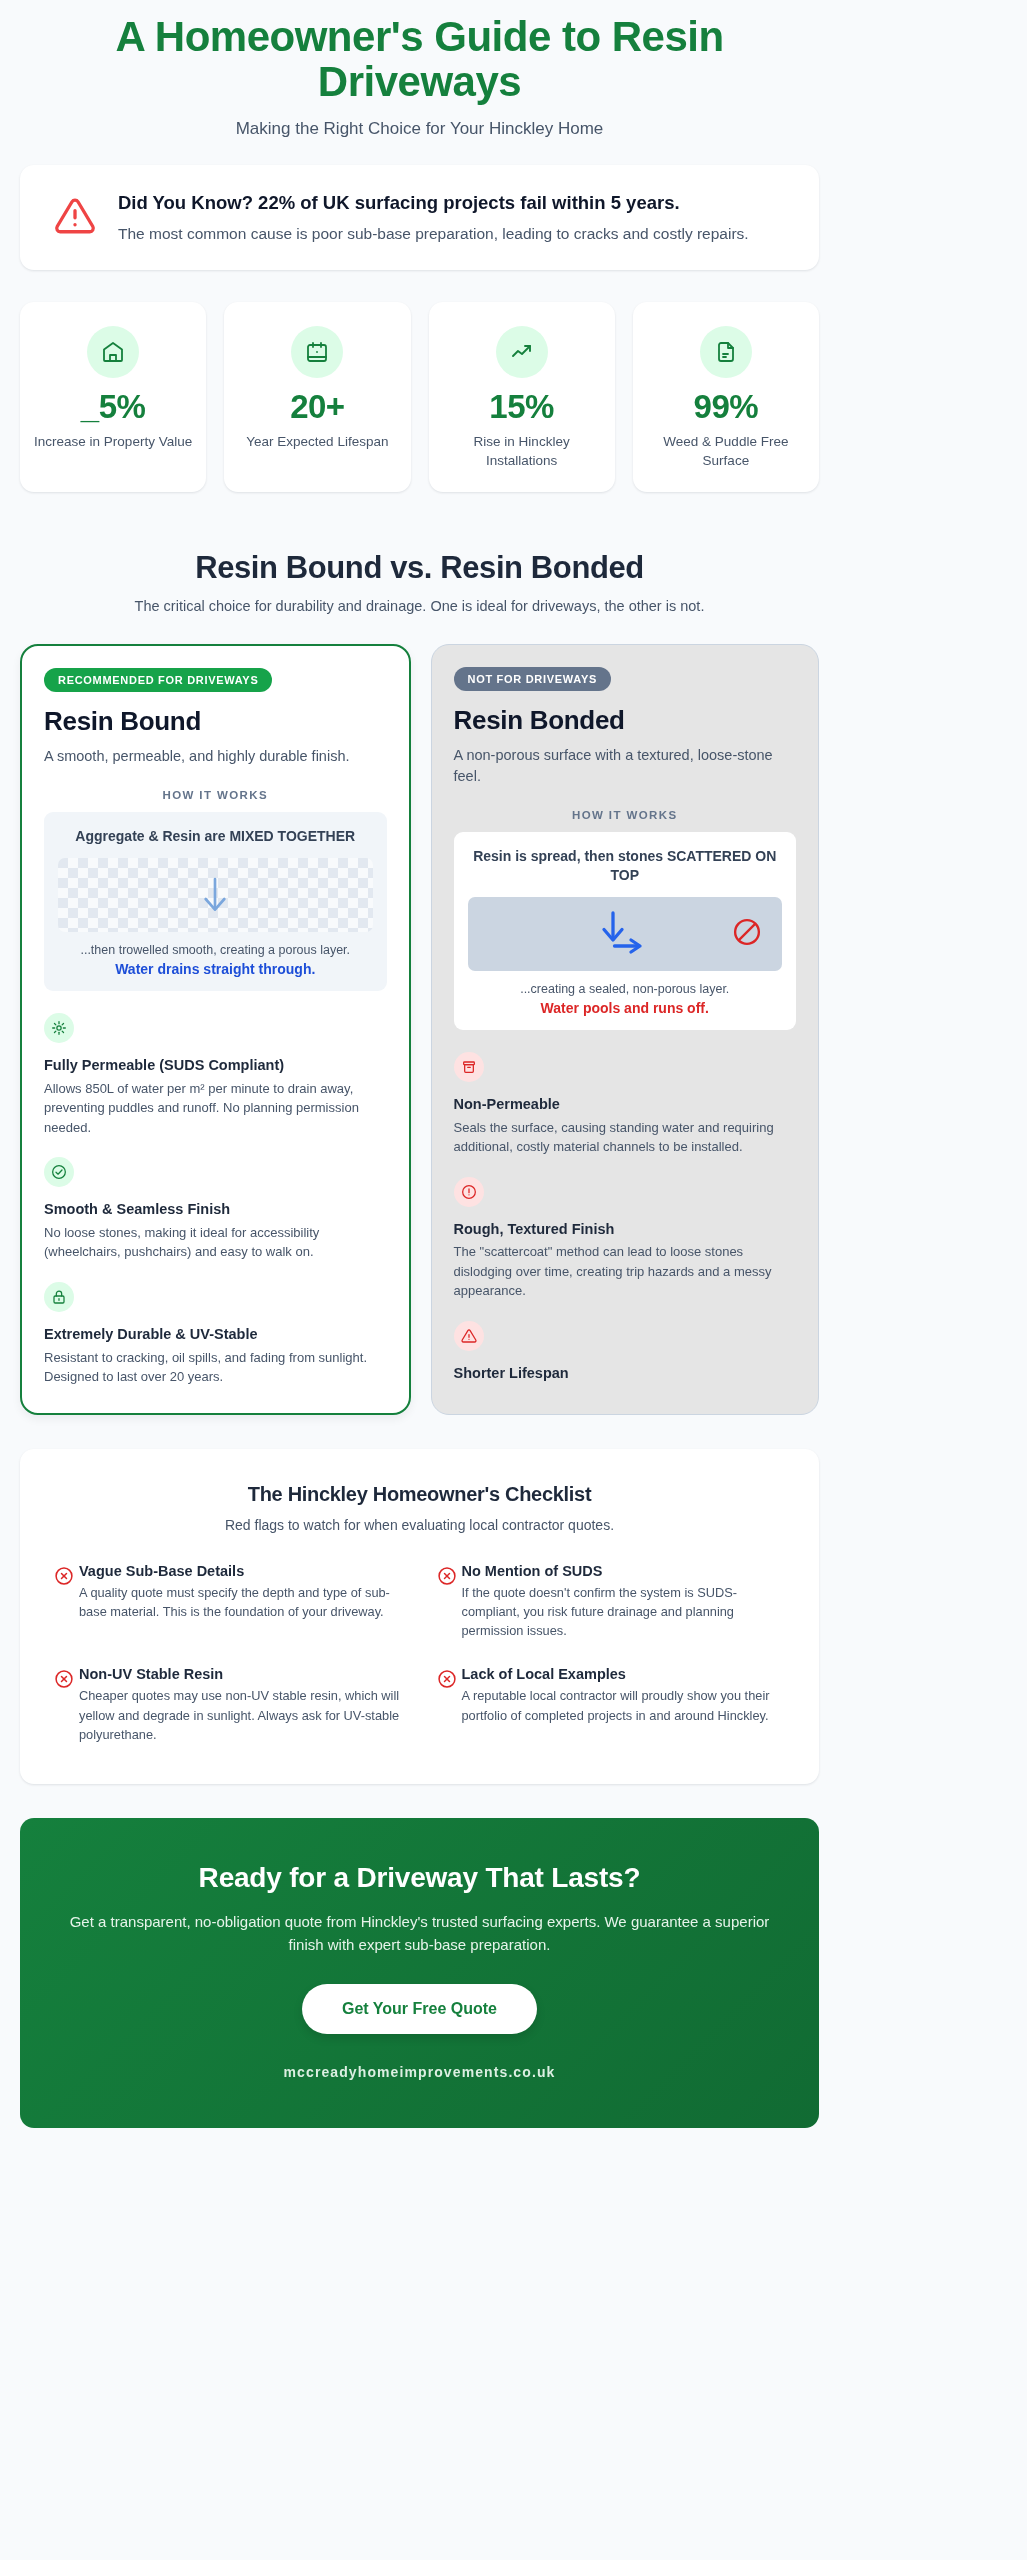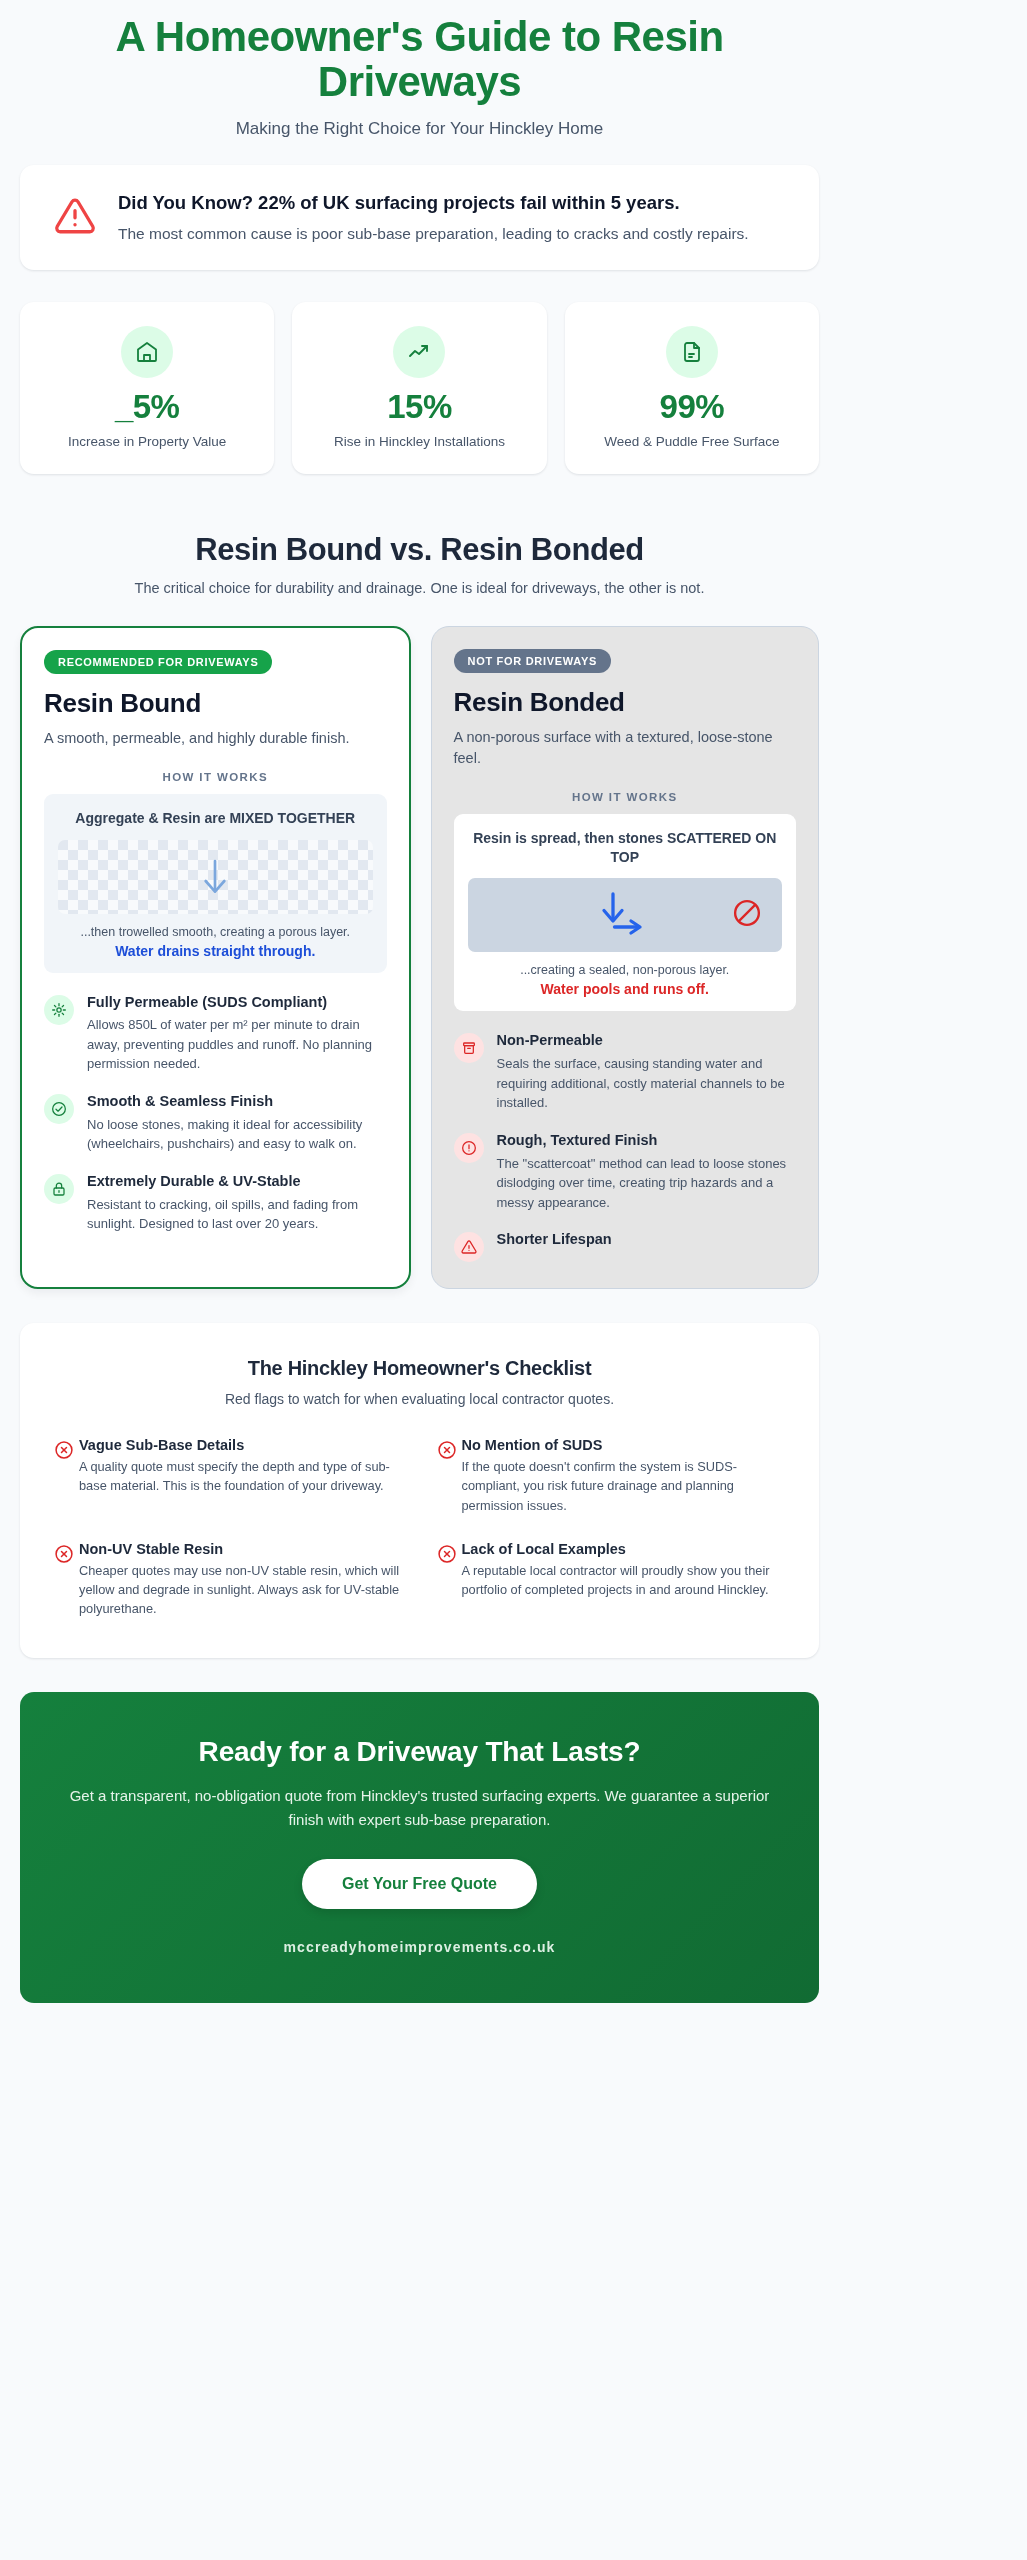--- a/index.html
+++ b/index.html
@@ -214,20 +214,21 @@
   }
   .diagram-result.blue { color: #1d4ed8; }
   .diagram-result.red  { color: #dc2626; }
 
   .feat-list { margin-top: 20px; }
   .feat {
     display: flex;
     gap: 13px;
     align-items: flex-start;
     margin-bottom: 18px;
+    flex-direction: column;
   }
   .feat:last-child { margin-bottom: 0; }
   .feat-icon {
     flex: 0 0 auto;
     width: 30px; height: 30px;
     border-radius: 50%;
     display: flex; align-items: center; justify-content: center;
     margin-top: 2px;
   }
   .feat-icon.green { background: #dcfce7; }
@@ -361,20 +362,33 @@
       <div class="stat-icon-wrap">
         <svg width="24" height="24" viewBox="0 0 24 24" fill="none" stroke="#15803d" stroke-width="1.8" stroke-linecap="round" stroke-linejoin="round">
           <path d="M3 9.5L12 3l9 6.5V20a1 1 0 0 1-1 1H4a1 1 0 0 1-1-1z"></path>
           <path d="M9 21v-6h6v6"></path>
         </svg>
       </div>
       <div class="stat-value">_5%</div>
       <div class="stat-label">Increase in Property Value</div>
     </div>
 
+    <div class="stat-card">
+      <div class="stat-icon-wrap">
+        <svg width="24" height="24" viewBox="0 0 24 24" fill="none" stroke="#15803d" stroke-width="1.8" stroke-linecap="round" stroke-linejoin="round">
+          <rect x="3" y="5" width="18" height="16" rx="2"></rect>
+          <line x1="3" y1="17" x2="21" y2="17"></line>
+          <line x1="8" y1="3" x2="8" y2="7"></line>
+          <line x1="16" y1="3" x2="16" y2="7"></line>
+          <line x1="12" y1="12" x2="12.01" y2="12"></line>
+        </svg>
+      </div>
+      <div class="stat-value">20+</div>
+      <div class="stat-label">Year Expected Lifespan</div>
+    </div>
 
     <div class="stat-card">
       <div class="stat-icon-wrap">
         <svg width="24" height="24" viewBox="0 0 24 24" fill="none" stroke="#15803d" stroke-width="1.9" stroke-linecap="round" stroke-linejoin="round">
           <polyline points="3 16 8 11 12 14 20 6"></polyline>
           <polyline points="15 6 20 6 20 11"></polyline>
         </svg>
       </div>
       <div class="stat-value">15%</div>
       <div class="stat-label">Rise in Hinckley Installations</div>

